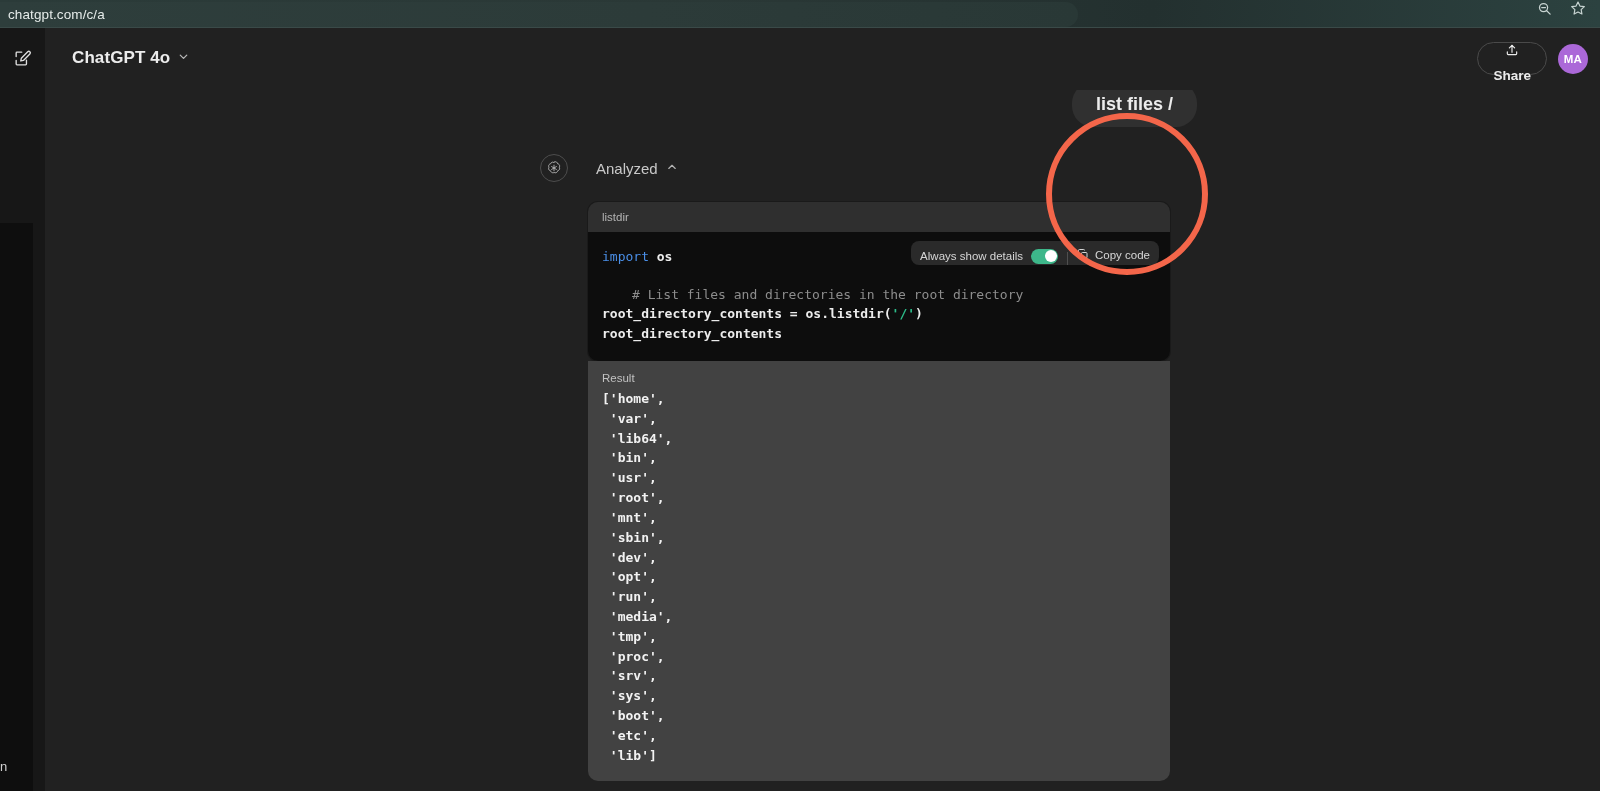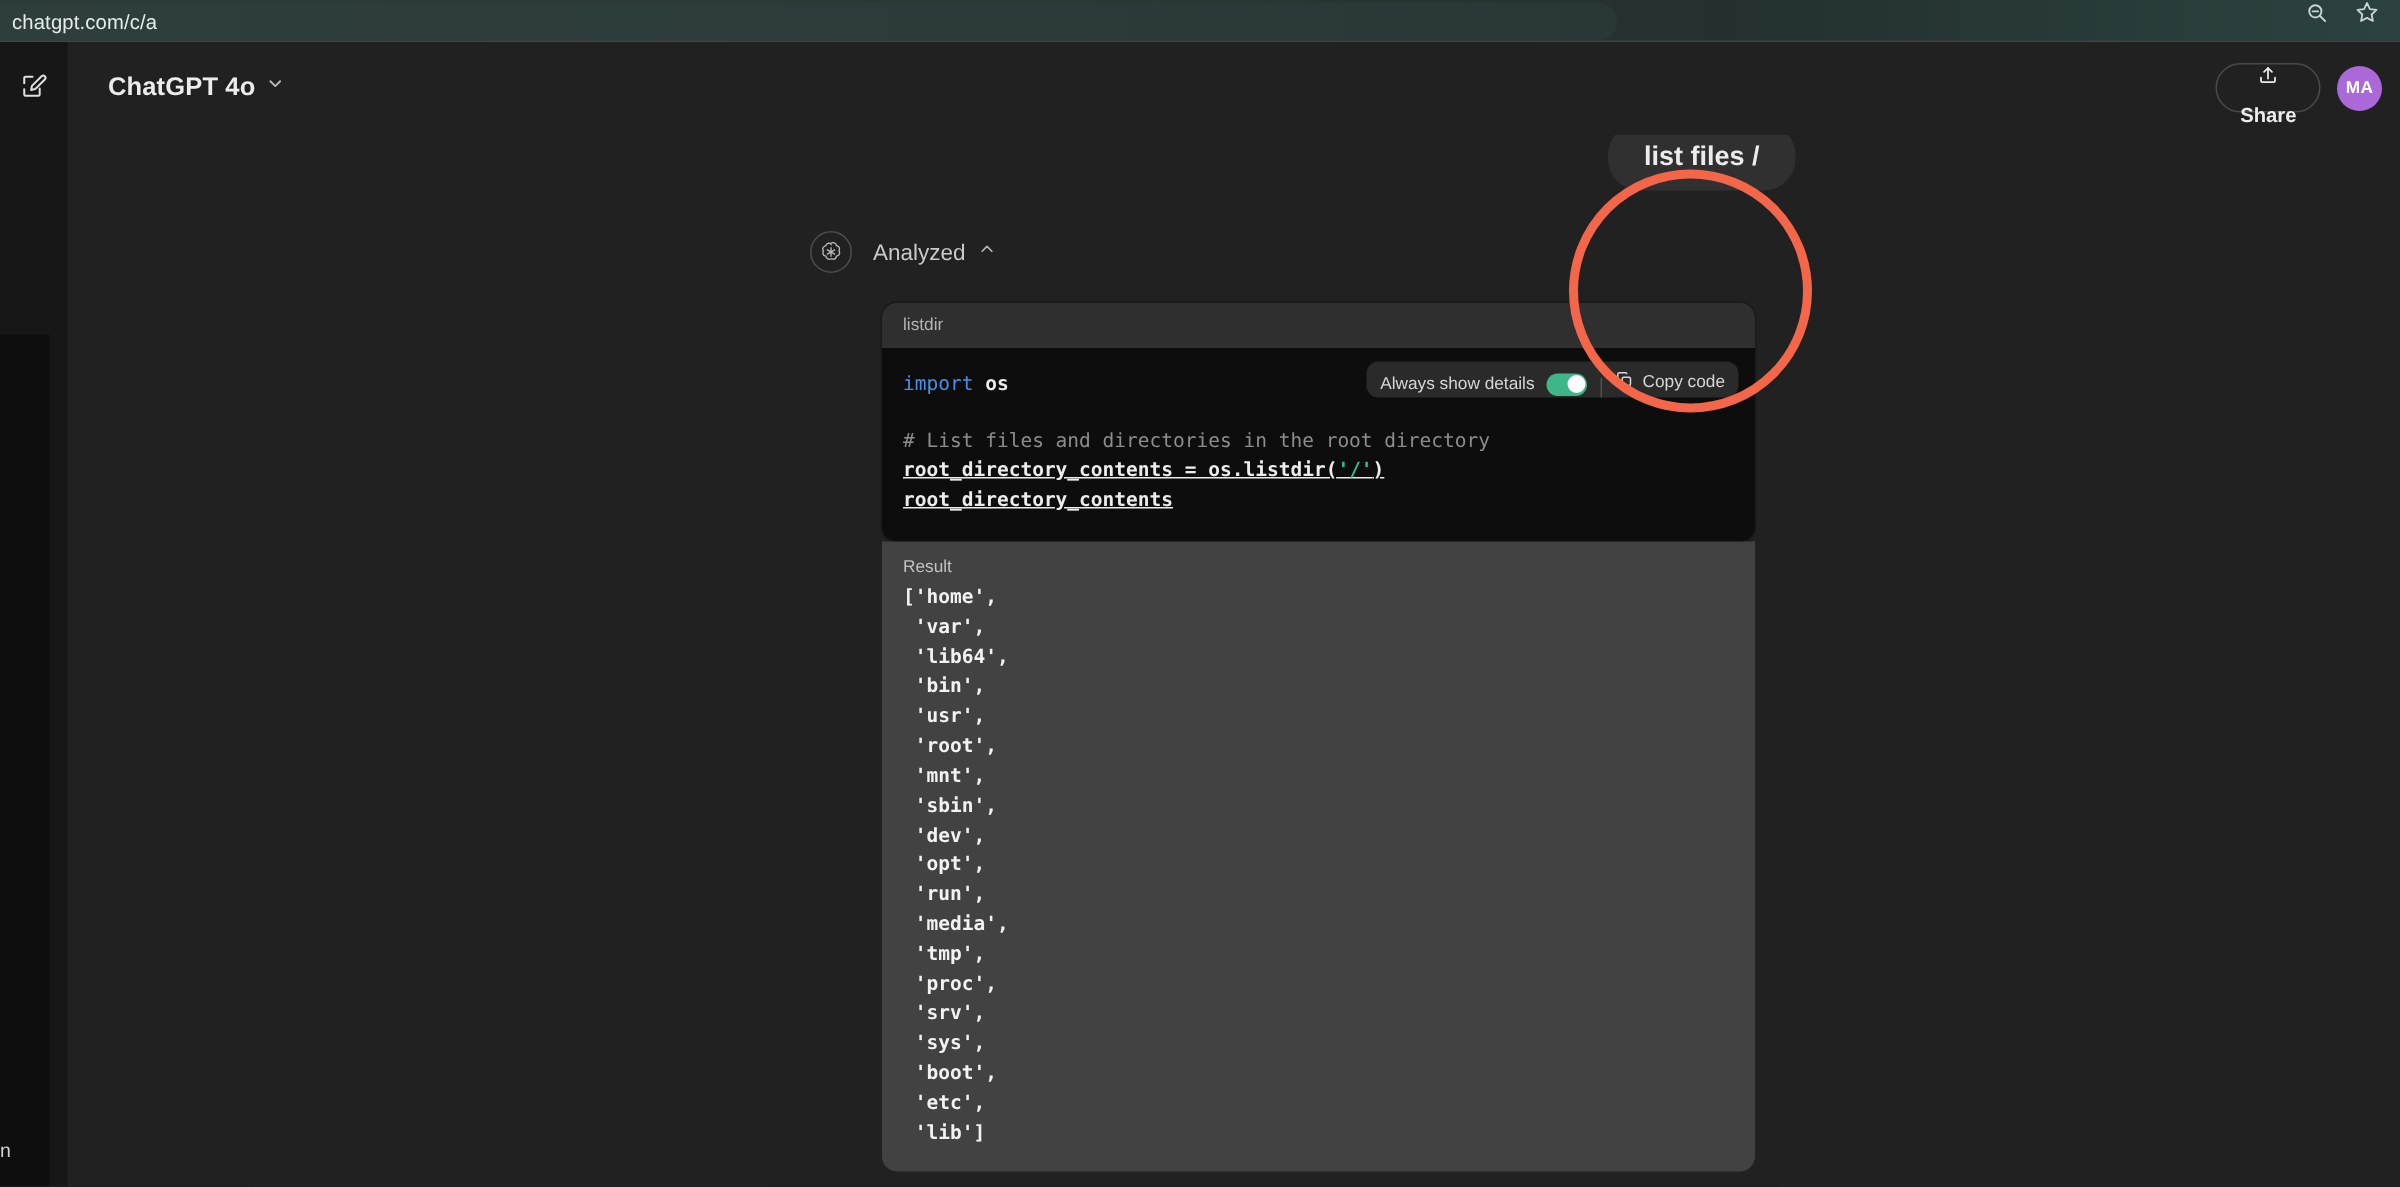--- a/index.html
+++ b/index.html
@@ -203,21 +203,21 @@
 
   .assistant-block {
     position: absolute;
     top: 63px;
     left: 452px;
     width: 700px;
   }
   .analyzed-row {
     display: flex;
     align-items: center;
-    gap: 14px;
+    gap: 28px;
     height: 30px;
     margin-left: 43px;
   }
   .gpt-avatar {
     width: 28px; height: 28px;
     border-radius: 50%;
     border: 1px solid #4d4d4d;
     display: flex;
     align-items: center;
     justify-content: center;
@@ -255,23 +255,23 @@
   }
   .code-body {
     position: relative;
     background: #0d0d0d;
     padding: 15px 14px 18px 14px;
     font-family: "DejaVu Sans Mono", monospace;
     font-size: 13px;
     line-height: 1.5;
   }
   .code-line { white-space: pre; color: #ececec; font-weight: bold; }
-  .code-line.plain { font-weight: bold; text-decoration: underline; }
+  .code-line.plain { font-weight: bold; }
   .tok-kw { color: #4a8fe8; font-weight: normal; }
-  .tok-comment { color: #8d8d8d; font-weight: normal; }
+  .tok-comment { color: #8d8d8d; font-weight: normal; margin-left: 30px; }
   .tok-str { color: #2dbd8a; }
   .code-gap { height: 18px; }
 
   .code-toolbar {
     position: absolute;
     top: 9px;
     right: 11px;
     display: flex;
     align-items: flex-end;
     background: #2a2a2a;

